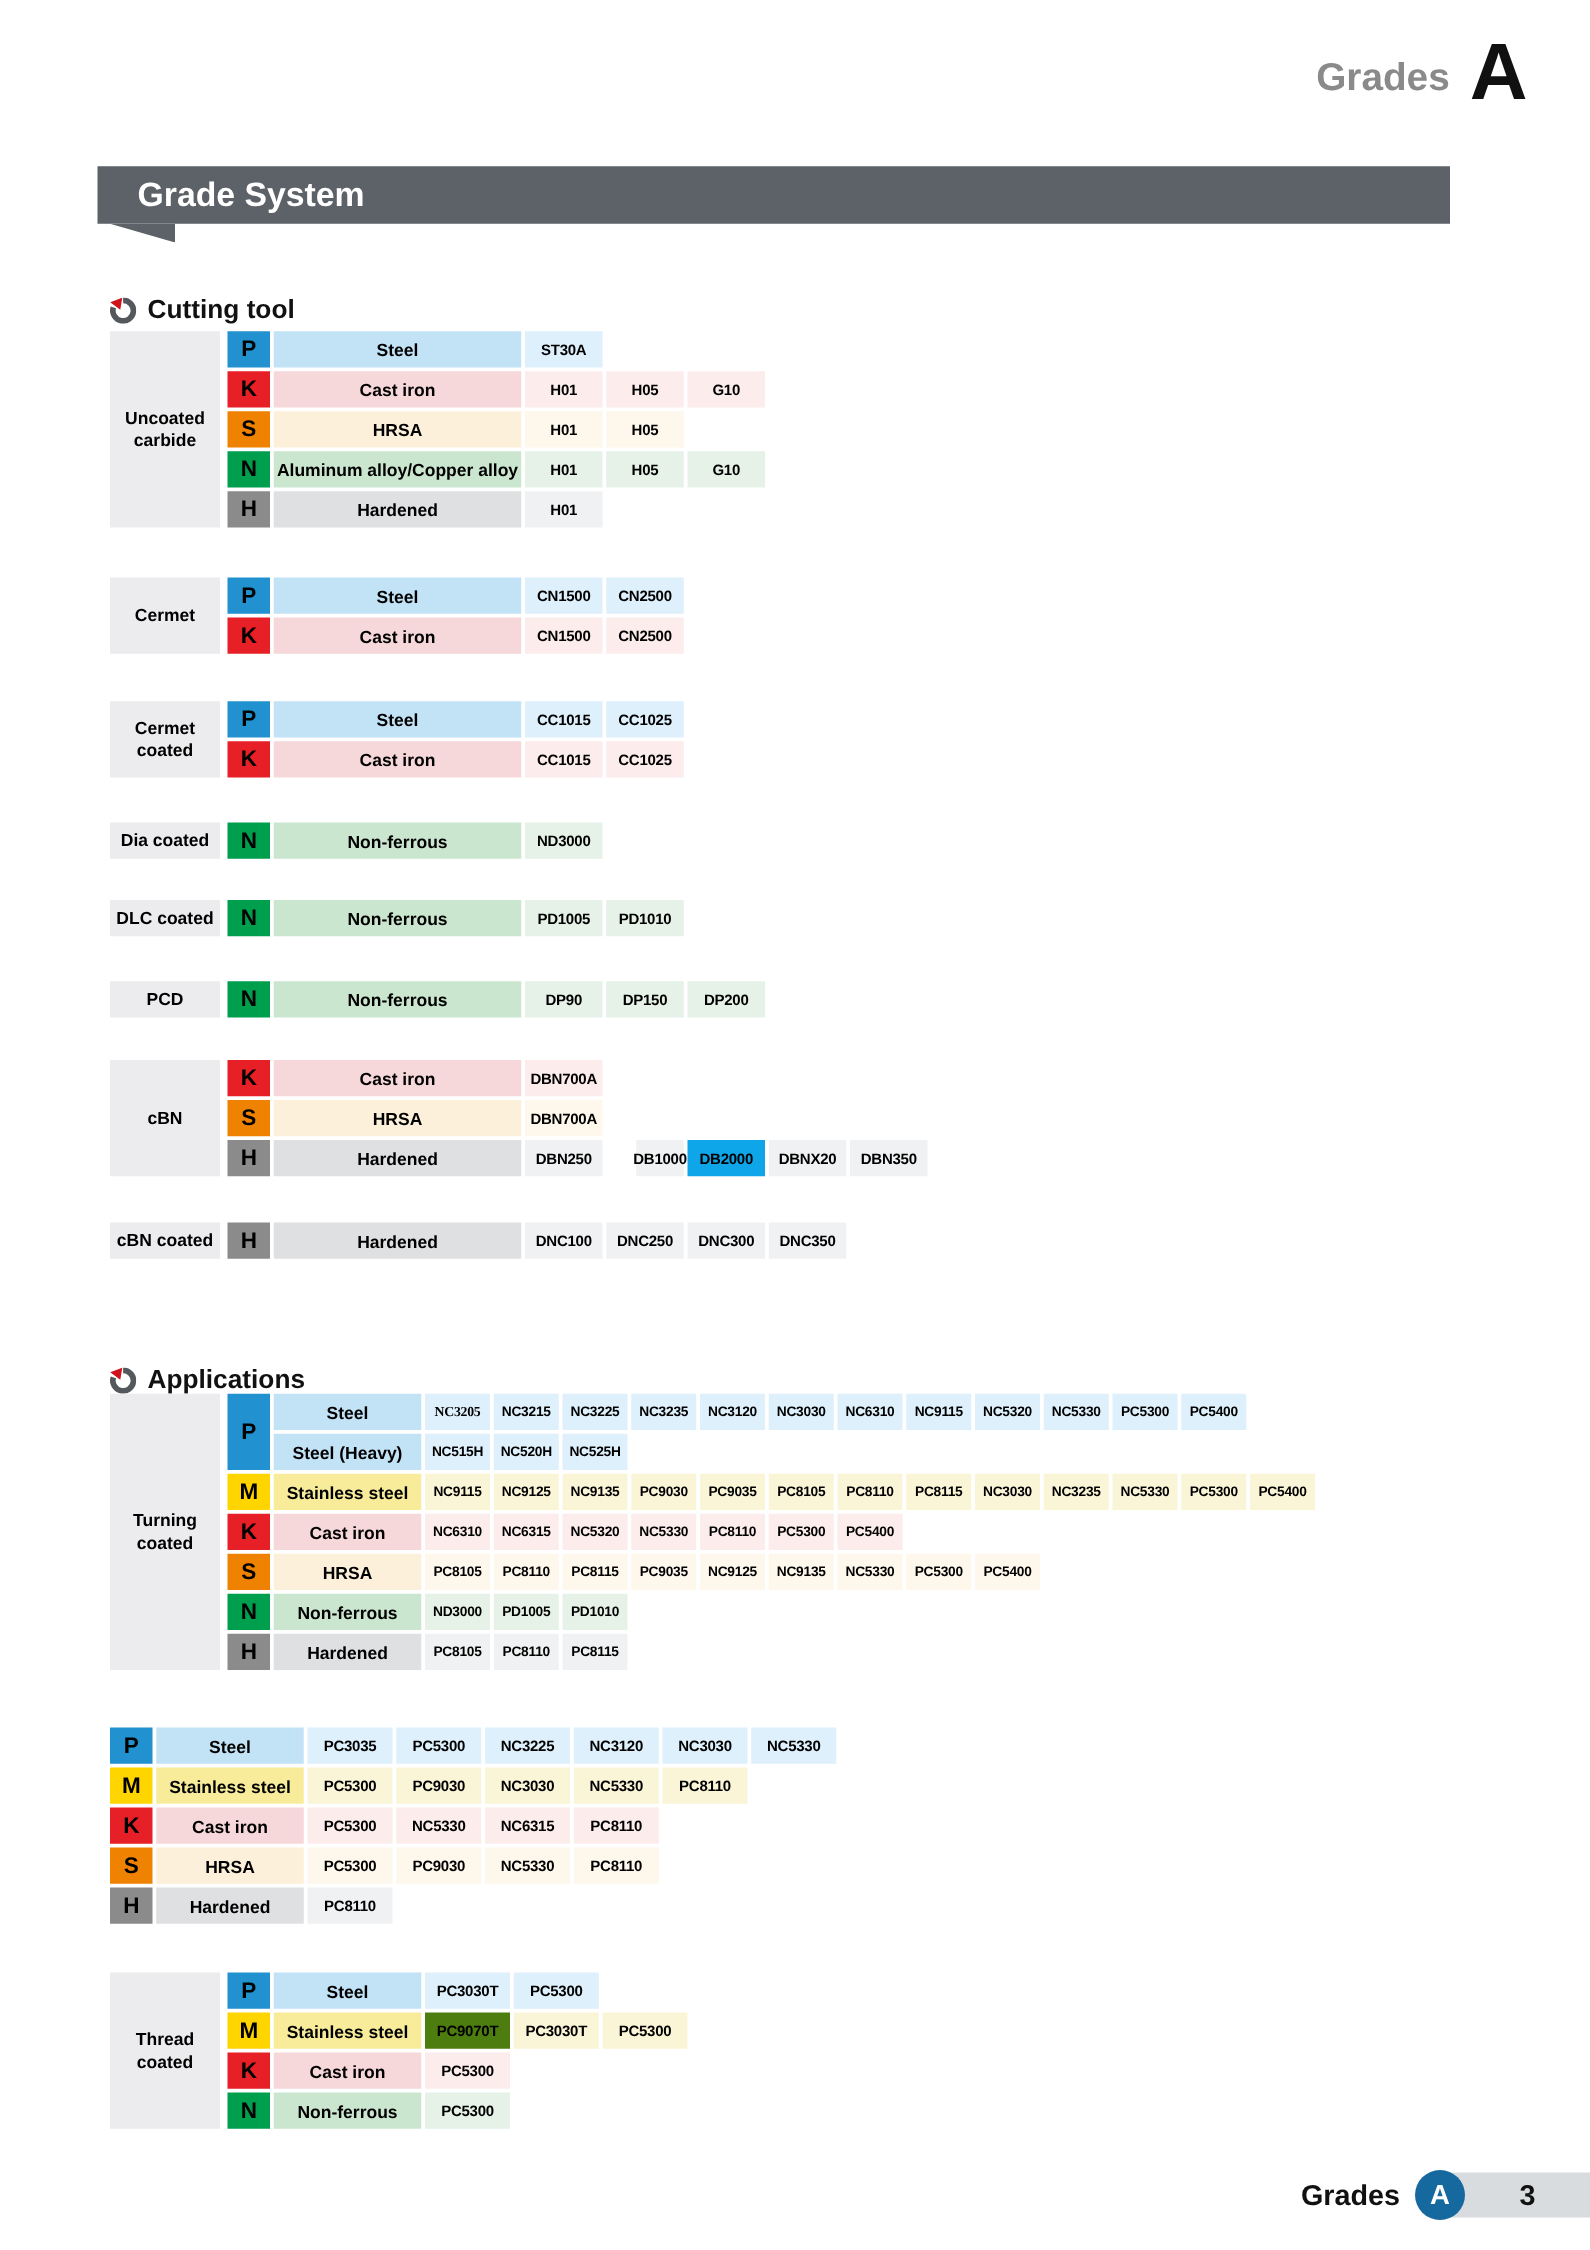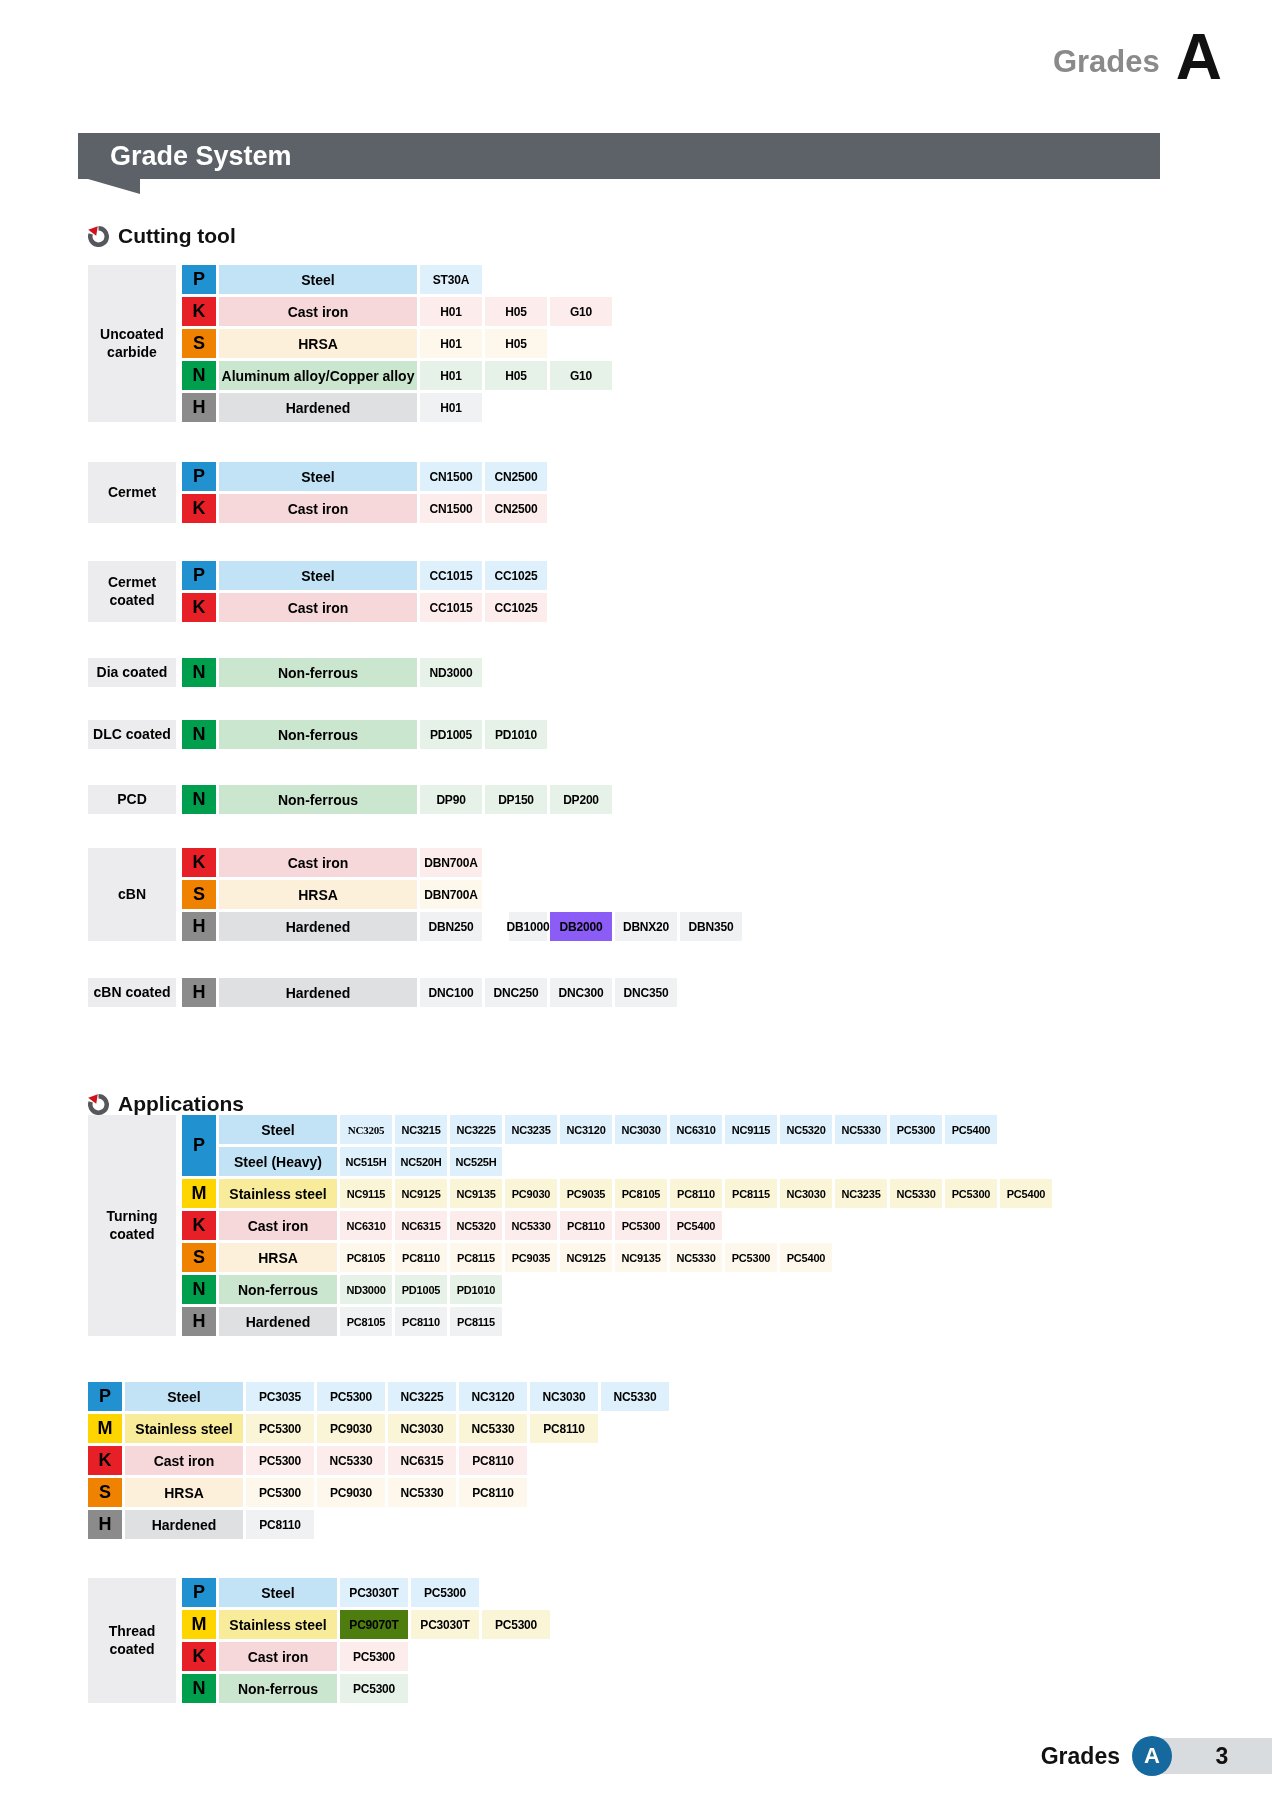--- a/index.html
+++ b/index.html
@@ -46,21 +46,21 @@
 <div class="top-header">
   <span class="grades-word">Grades</span>
   <span class="big-letter">A</span>
 </div>
 
 <div class="ribbon">
   <div class="ribbon-text">Grade System</div>
   <div class="ribbon-tail"></div>
 </div>
 
-<div class="sec-heading" style="top:224px;text-align:center;">
+<div class="sec-heading" style="top:236px;text-align:center;">
   <svg width="21" height="21" viewBox="0 0 24 24">
     <path d="M12 2.6 A 9.4 9.4 0 1 1 3.1 9.0" fill="none" stroke="#54585c" stroke-width="5.2"></path>
     <polygon points="0.2,4.4 11.2,0.2 9.4,11.2" fill="#cf121b"></polygon>
   </svg>
   <span class="sec-title">Cutting tool</span>
 </div>
 
 <div class="sec-heading" style="top:1068px;margin-top:24px;">
   <svg width="21" height="21" viewBox="0 0 24 24">
     <path d="M12 2.6 A 9.4 9.4 0 1 1 3.1 9.0" fill="none" stroke="#54585c" stroke-width="5.2"></path>
@@ -154,21 +154,21 @@
         <div class="cell cell-letter" style="background: rgb(231, 31, 38); grid-area: 1 / 1;">K</div>
         <div class="cell cell-material" style="background: rgb(247, 216, 218); grid-area: 1 / 2;">Cast iron</div>
         <div class="cell cell-grade" style="background: rgb(252, 236, 236); grid-area: 1 / 3;">DBN700A</div>
         <div class="cell cell-letter" style="background: rgb(239, 130, 0); grid-area: 2 / 1;">S</div>
         <div class="cell cell-material" style="background: rgb(253, 240, 218); grid-area: 2 / 2;">HRSA</div>
         <div class="cell cell-grade" style="background: rgb(254, 248, 236); grid-area: 2 / 3;">DBN700A</div>
         <div class="cell cell-letter" style="background: rgb(139, 139, 139); grid-area: 3 / 1;">H</div>
         <div class="cell cell-material" style="background: rgb(223, 224, 226); grid-area: 3 / 2;">Hardened</div>
         <div class="cell cell-grade" style="background: rgb(240, 241, 242); grid-area: 3 / 3;">DBN250</div>
         <div class="cell cell-grade" style="background: rgb(240, 241, 242); grid-area: 3 / 4; margin-left: 24px;">DB1000</div>
-        <div class="cell cell-grade" style="background: #8b5cf6; grid-area: 3 / 5;">DB2000</div>
+        <div class="cell cell-grade" style="background: #0ea5e9; grid-area: 3 / 5;">DB2000</div>
         <div class="cell cell-grade" style="background: rgb(240, 241, 242); grid-area: 3 / 6;">DBNX20</div>
         <div class="cell cell-grade" style="background: rgb(240, 241, 242); grid-area: 3 / 7;">DBN350</div>
       </div>
     </div>
     <div class="grade-table" style="left: 88px; top: 978px;">
       <div class="tbl-label">cBN coated</div>
       <div class="tbl-grid" style="grid-template-columns: 34px 198px repeat(4, 62px);">
         <div class="cell cell-letter" style="background: rgb(139, 139, 139); grid-area: 1 / 1;">H</div>
         <div class="cell cell-material" style="background: rgb(223, 224, 226); grid-area: 1 / 2;">Hardened</div>
         <div class="cell cell-grade" style="background: rgb(240, 241, 242); grid-area: 1 / 3;">DNC100</div>

